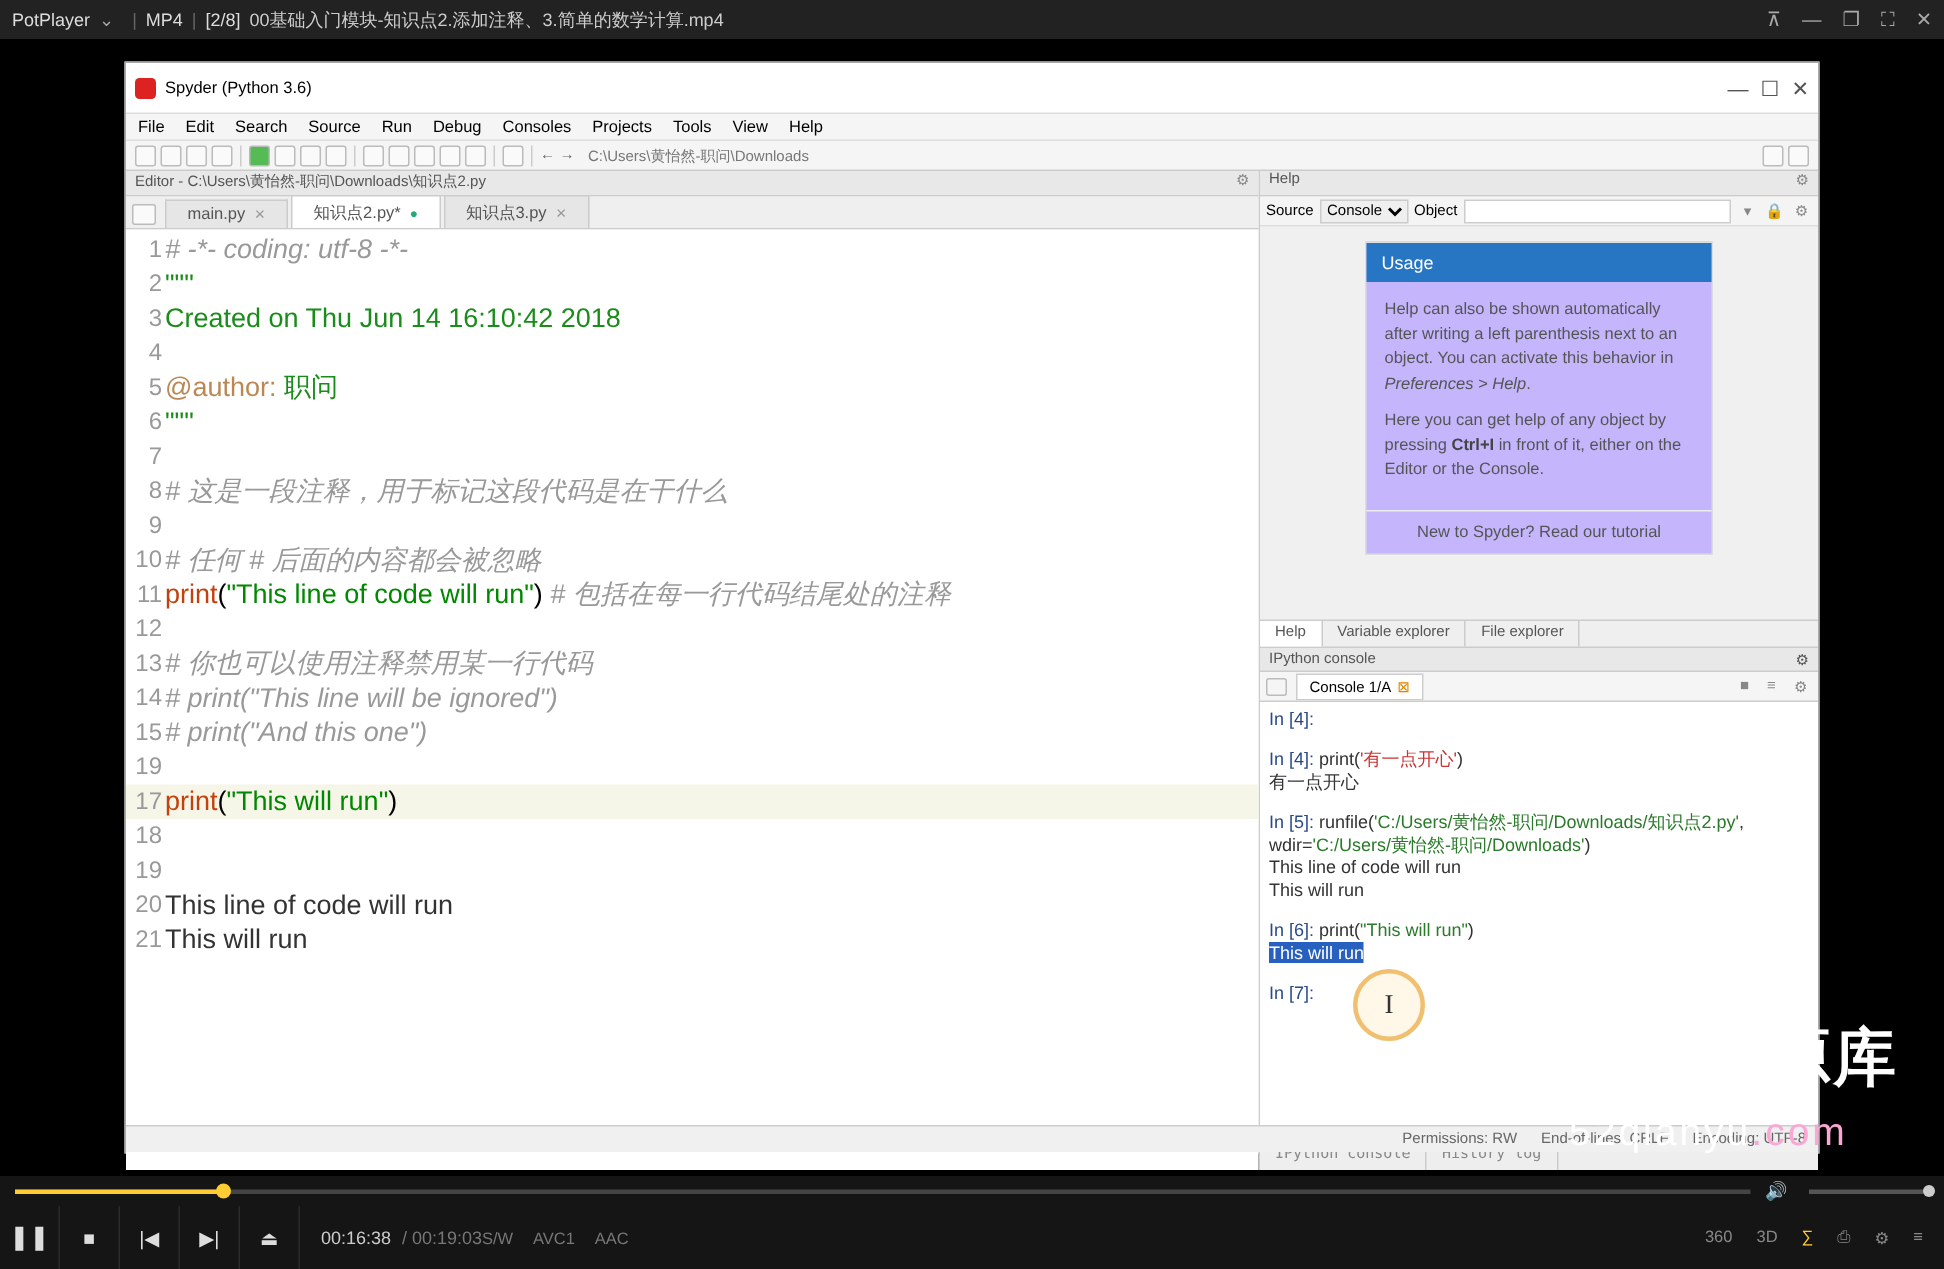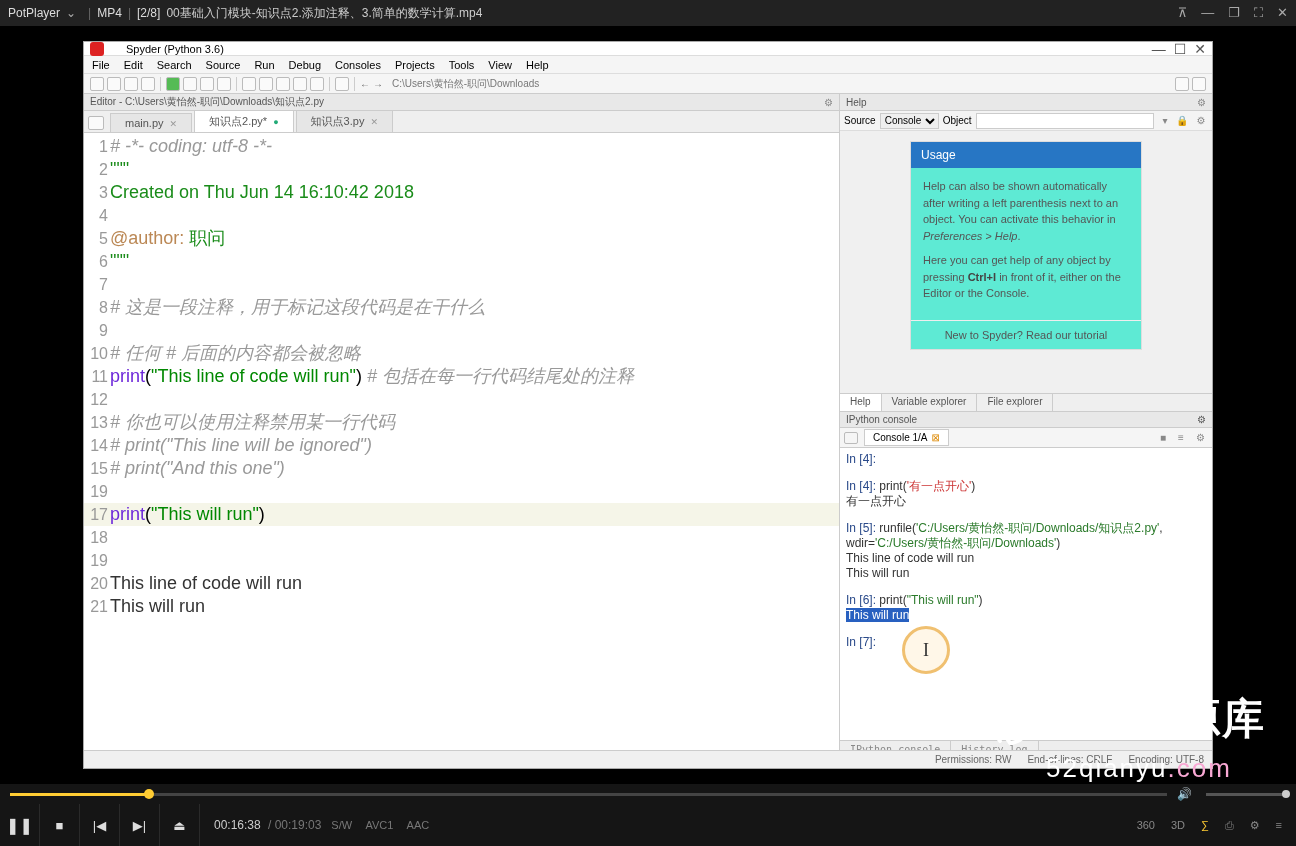--- a/index.html
+++ b/index.html
@@ -12,63 +12,63 @@
 .pot-title .sep { margin:0 6px; color:#666; }
 .pot-title .file { color:#ccc; }
 .pot-title .wnd-ctrl { margin-left:auto; display:flex; gap:14px; color:#aaa; font-size:13px; }
 .pot-title .wnd-ctrl span { cursor:default; }
 
 
 .video-area { position:absolute; top:26px; left:0; right:0; bottom:62px; background:#000; display:flex; align-items:center; justify-content:center; }
 
 
 .spyder { width:1130px; height:728px; background:#f0f0f0; border:1px solid #aaa; position:relative; font-family:"Segoe UI",Arial,sans-serif; }
-.spyder-title { height:14px; background:#fff; display:flex; align-items:center; padding:0 6px; font-size:11px; border-bottom:1px solid #ddd;gap:16px; }
+.spyder-title { height:34px; background:#fff; display:flex; align-items:center; padding:0 6px; font-size:11px; border-bottom:1px solid #ddd; }
 .spyder-title .logo { width:14px; height:14px; background:#d22; border-radius:3px; margin-right:6px; }
 .spyder-title .wctl { margin-left:auto; display:flex; gap:8px; color:#555; font-size:14px; }
 .spyder-menu { height:18px; background:#f5f5f5; display:flex; align-items:center; padding:0 4px; font-size:11px; gap:6px; border-bottom:1px solid #ddd; }
 .spyder-menu span { padding:0 4px; }
 .spyder-tool { height:20px; background:#f5f5f5; border-bottom:1px solid #ccc; display:flex; align-items:center; padding:0 6px; gap:3px; font-size:10px; color:#666; }
 .spyder-tool .ico { width:14px; height:14px; border:1px solid #bbb; background:#fafafa; border-radius:2px; }
 .spyder-tool .path { margin-left:6px; color:#777; font-size:10px; }
 .spyder-tool .tsep { width:1px; height:14px; background:#ccc; margin:0 2px; }
 
 .spyder-body { display:flex; height:calc(100% - 60px); }
 .left-pane { flex:1; display:flex; flex-direction:column; border-right:1px solid #ccc; }
 .right-pane { width:372px; display:flex; flex-direction:column; }
 
-.pane-head { height:17px; background:#e8e8e8; font-size:10px; color:#555; display:flex; align-items:center; padding:0 6px; border-bottom:1px solid #ccc; }
+.pane-head { height:17px; background:#e8e8e8; font-size:10px; color:#555; display:flex; padding:0 6px; border-bottom:1px solid #ccc; }
 .pane-head .spacer { flex:1; }
 .pane-head .gear { color:#888; }
 
 .tabs { height:22px; background:#efefef; display:flex; align-items:flex-end; border-bottom:1px solid #ccc; font-size:11px; padding-left:4px; }
 .tab { padding:3px 14px; background:#e6e6e6; border:1px solid #ccc; border-bottom:none; margin-right:2px; color:#555; position:relative; }
 .tab.act { background:#fff; }
 .tab .x { color:#999; margin-left:6px; font-size:9px; }
 .tabs .folder { width:16px; height:14px; border:1px solid #bbb; background:#fafafa; margin:0 6px 2px 0; border-radius:2px; }
 
 .editor { flex:1; background:#fff; font-family:Consolas,monospace; font-size:18px; line-height:23px; padding-top:2px; overflow:hidden; position:relative; }
 .editor .line { display:flex; }
 .editor .ln { width:26px; text-align:right; color:#999; padding-right:2px; user-select:none; font-size:16px; }
 .editor .code { white-space:pre; }
 .editor .line.cur { background:#f5f5e8; }
 .c-cmt { color:#999; font-style:italic; }
 .c-str { color:#080; }
 .c-dstr { color:#1a8c1a; }
-.c-fn { color:#6d28d9;text-align:center; }
+.c-fn { color:#c2410c;text-align:center; }
 .c-dec { color:#b85; }
 .c-txt { color:#333; }
 
 
 .help-area { display:flex; flex-direction:column; border-bottom:1px solid #ccc; height:300px; }
 .help-src { height:20px; background:#f4f4f4; display:flex; align-items:center; font-size:10px; padding:0 4px; border-bottom:1px solid #ddd; gap:4px; }
 .help-src select,.help-src input { font-size:10px; height:16px; border:1px solid #ccc; }
 .help-src input { flex:1; padding:0 3px; }
 .help-src .mini { width:14px; color:#888; text-align:center; }
-.help-box { margin:10px 70px 10px 70px; border:1px solid #ddd; background:#5eead4; font-size:11px; color:#555; }
+.help-box { margin:10px 70px 10px 70px; border:1px solid #ddd; background:#c4b5fd; font-size:11px; color:#555; }
 .help-box .hb-title { background:#2776c4; color:#fff; padding:6px 10px; font-size:12px; }
 .help-box .hb-body { padding:10px 12px; line-height:1.5; }
 .help-box .hb-body p { margin-bottom:8px; }
 .help-box .hb-body b { font-weight:600; color:#444; }
 .help-box .hb-body i { font-style:italic; }
 .help-box .hb-foot { text-align:center; padding:8px; border-top:1px solid #eee; font-size:11px; }
 
 
 .rb-tabs { height:18px; background:#efefef; display:flex; font-size:10px; border-bottom:1px solid #ccc; font-family:monospace; }
 .rb-tabs span { padding:2px 10px; border-right:1px solid #ccc; color:#555; }
@@ -93,21 +93,21 @@
 .cursor-ring .ibeam { position:absolute; left:50%; top:50%; transform:translate(-50%,-50%); font-size:18px; color:#333; font-family:serif; }
 
 
 .rb-bot { height:20px; background:#eee; border-top:1px solid #ccc; display:flex; font-size:10px; color:#888; }
 .rb-bot span { padding:3px 10px; border-right:1px solid #ccc; font-family:monospace; }
 
 
 .spyder-status { position:absolute; bottom:0; left:0; right:0; height:18px; background:#f0f0f0; border-top:1px solid #ccc; font-size:10px; color:#666; display:flex; align-items:center; justify-content:flex-end; padding:0 8px; gap:16px; }
 
 
-.watermark { position:absolute; right:30px; bottom:62px; color:#fff; text-align:left; pointer-events:none; }
+.watermark { position:absolute; right:30px; bottom:76px; color:#fff; text-align:left; pointer-events:none; }
 .watermark .wm-top { display:flex; align-items:center; gap:14px; }
 .watermark .wm-logo { width:60px; height:60px; }
 .watermark .wm-logo svg { width:100%; height:100%; }
 .watermark .wm-txt { font-size:42px; font-weight:600; letter-spacing:2px; }
 .watermark .wm-url { font-size:26px; letter-spacing:2px; margin-top:4px; margin-left:74px; }
 .watermark .wm-url .dom { color:#f9a8d4; }
 
 
 .pot-bottom { position:absolute; left:0; right:0; bottom:0; height:62px; background:#151515; color:#ccc; }
 .seek { height:20px; position:relative; padding:0 10px; display:flex; align-items:center; }
@@ -115,21 +115,21 @@
 .seek .fill { position:absolute; left:0; top:0; height:100%; background:#ffcc33; width:12%; }
 .seek .knob { position:absolute; left:12%; top:50%; width:10px; height:10px; background:#ffcc33; border-radius:50%; transform:translate(-50%,-50%); }
 .seek .vol { width:80px; height:3px; background:#555; margin-left:14px; position:relative; }
 .seek .vol .vk { position:absolute; right:0; top:50%; width:8px; height:8px; background:#ccc; border-radius:50%; transform:translate(50%,-50%);}
 .seek .spk { margin-left:10px; font-size:12px; color:#aaa; }
 .ctrl-row { height:42px; display:flex; align-items:center; }
 .pbtn { width:40px; height:42px; display:flex; align-items:center; justify-content:center; font-size:13px; color:#ddd; border-right:1px solid #2a2a2a; }
 .pbtn.big { font-size:16px; }
 .time-disp { margin-left:14px; font-size:12px; color:#ccc; font-family:Consolas,monospace; }
 .time-disp .tot { color:#777; }
-.codec { margin-left:10px; font-size:11px; color:#777; font-family:Consolas,monospace; }
+.codec { font-size:11px; color:#777; font-family:Consolas,monospace; }
 .ctrl-row .rspacer { flex:1; }
 .rbtns { display:flex; gap:16px; padding-right:14px; align-items:center; }
 .rbtns span { font-size:11px; color:#888; }
 .rbtns .hl { color:#ffcc33; }
 </style>
 </head>
 <body>
 
 <div class="pot-title">
   <span class="app">PotPlayer</span>

